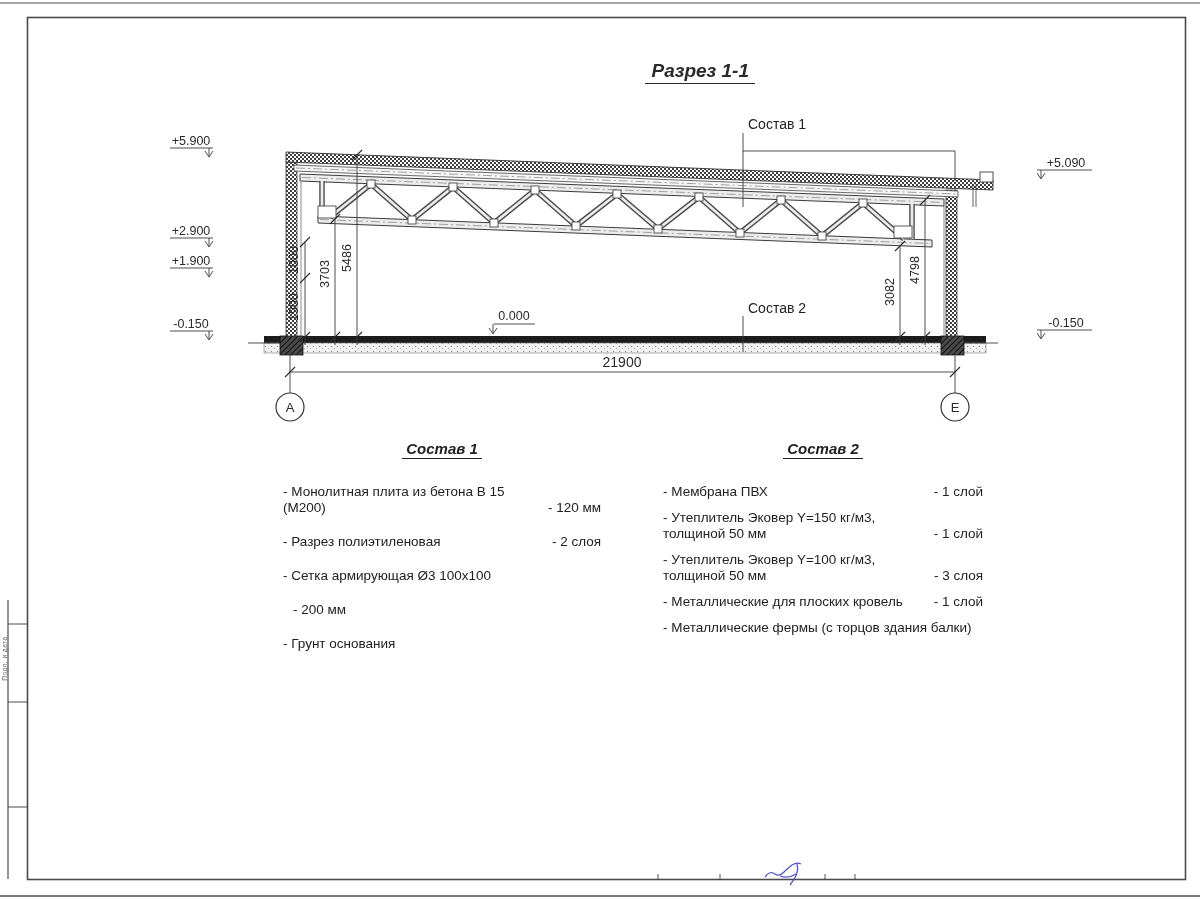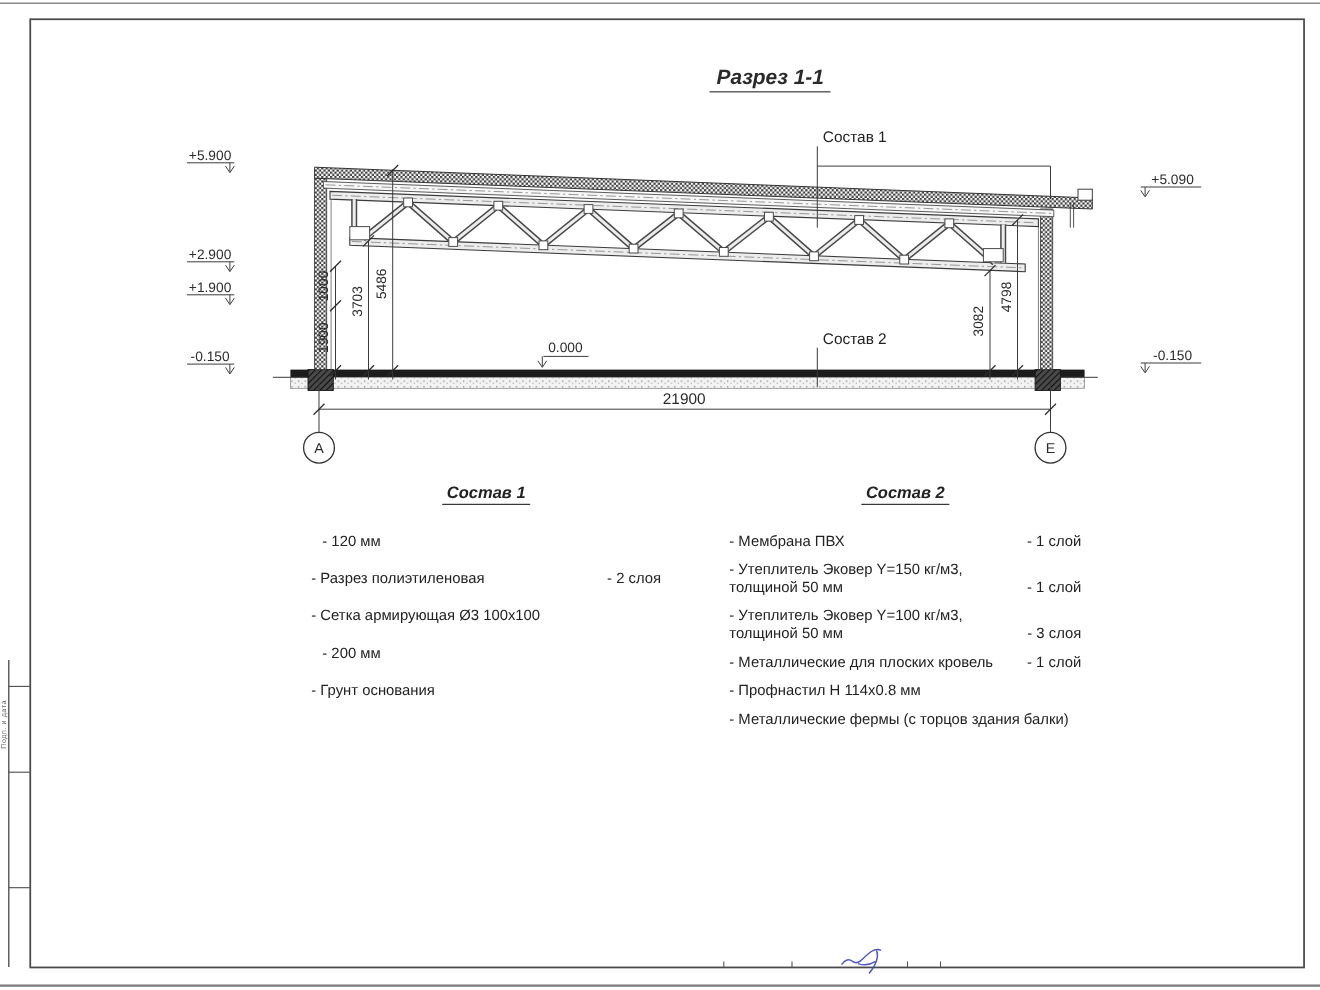--- a/index.html
+++ b/index.html
@@ -233,20 +233,21 @@
   <span class="drawing-title">Разрез 1-1</span>
 </div>
 
 <div class="overlay callout-label" style="left:748px;top:116px;">Состав 1</div>
 <div class="overlay callout-label" style="left:748px;top:300px;">Состав 2</div>
 
 <div class="comp-col c1" style="left:283px;top:440px;width:318px;">
   <div class="comp-heading"><span>Состав 1</span></div>
   <div id="c1-items">
         <div class="li-row">
+          <div class="li-label">- Монолитная плита из бетона В 15 (М200)</div>
           <div class="li-value">- 120 мм</div>
         </div>
         <div class="li-row">
           <div class="li-label">- Разрез полиэтиленовая</div>
           <div class="li-value">-  2 слоя</div>
         </div>
         <div class="li-row">
           <div class="li-label">- Сетка армирующая Ø3 100х100</div>
           <div class="li-value"></div>
         </div>
@@ -275,24 +276,20 @@
         <div class="li-row">
           <div class="li-label">- Утеплитель Эковер Y=100 кг/м3,
 толщиной 50 мм</div>
           <div class="li-value">- 3 слоя</div>
         </div>
         <div class="li-row">
           <div class="li-label">- Металлические для плоских кровель</div>
           <div class="li-value">- 1 слой</div>
         </div>
         <div class="li-row">
-          <div class="li-label">- Профнастил Н 114х0.8 мм</div>
-          <div class="li-value"></div>
-        </div>
-        <div class="li-row">
           <div class="li-label">- Металлические фермы (с торцов здания балки)</div>
           <div class="li-value"></div>
         </div>
       </div>
 </div>
 
 <div class="stamp-label">Подп. и дата</div>
 
 </div>
 

